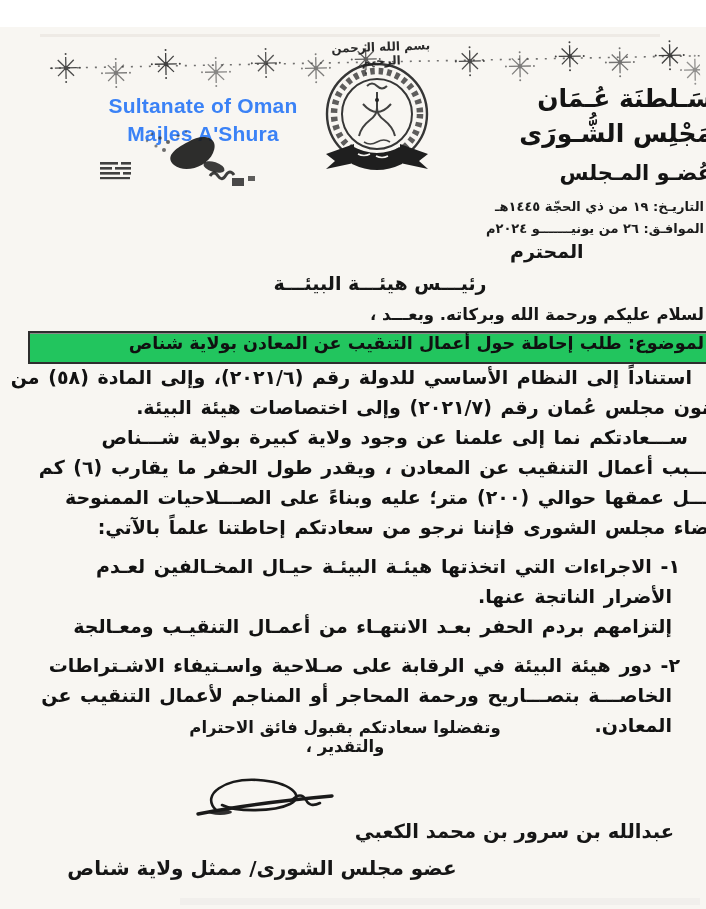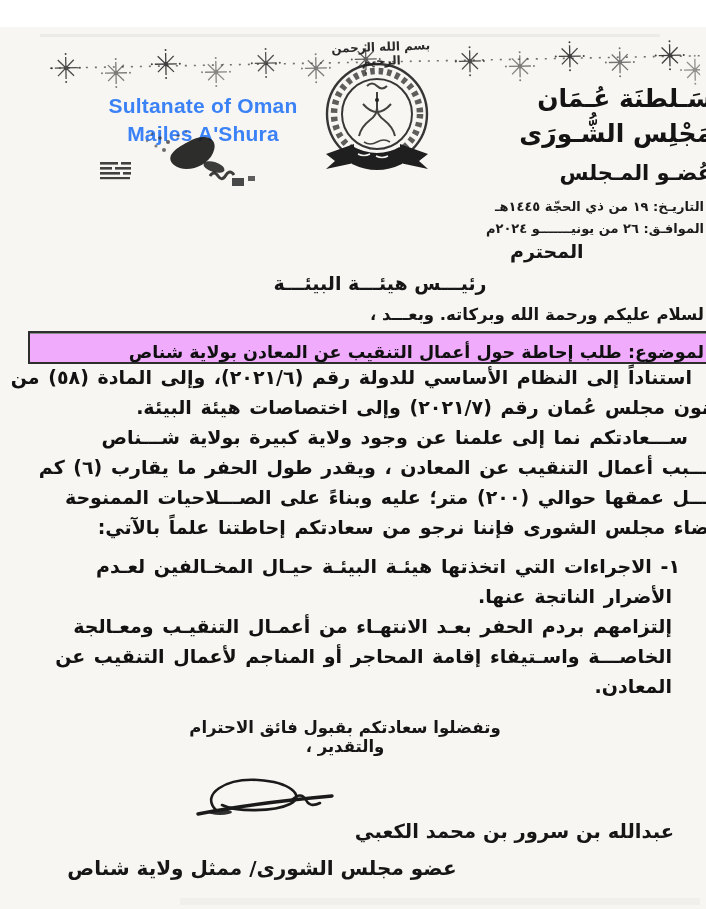--- a/index.html
+++ b/index.html
@@ -30,23 +30,23 @@
 
   
   .addressee-row{position:absolute;top:240px;left:0;right:8px;direction:rtl;height:28px;}
   .addressee{position:absolute;right:0;font-size:19px;font-weight:bold;white-space:nowrap;}
   .honorific{position:absolute;left:510px;right:auto;font-size:19px;font-weight:bold;white-space:nowrap;}
   .addr-title{position:absolute;top:272px;left:250px;width:260px;text-align:center;direction:rtl;
               font-size:19px;font-weight:bold;}
   .salutation{position:absolute;top:305px;right:2px;direction:rtl;font-size:16.5px;font-weight:bold;}
 
   .subject-bar{position:absolute;top:331px;left:28px;right:0;height:29px;
-               background:#f0abfc;border:2px solid #2e2e2e;border-right:none;
+               background:#22c55e;border:2px solid #2e2e2e;border-right:none;
                box-shadow:0 1px 0 #8a8a8a inset;
-               display:flex;align-items:flex-end;direction:rtl;}
+               display:flex;align-items:flex-start;direction:rtl;}
   .subject-bar span{font-size:17.5px;font-weight:bold;color:#101010;white-space:nowrap;padding-right:2px;}
 
   .body-lines{position:absolute;top:362px;left:14px;right:0;direction:rtl;
               font-size:19px;font-weight:bold;color:#121212;}
   .bline{line-height:30px;text-align:right;white-space:nowrap;word-spacing:2px;}
   .t-pfirst{padding-right:14px;}
   .t-pfirst2{padding-right:18px;}
   .t-cut{padding-right:0;margin-right:-3px;}
   .t-item{padding-right:26px;}
   .t-cont{padding-right:34px;}
@@ -178,21 +178,22 @@
   <div class="body-lines" id="body-lines">
       <div class="bline t-pfirst">استناداً إلى النظام الأساسي للدولة رقم (٢٠٢١/٦)، وإلى المادة (٥٨) من</div>
       <div class="bline t-cut">نون مجلس عُمان رقم (٢٠٢١/٧) وإلى اختصاصات هيئة البيئة.</div>
       <div class="bline t-pfirst2">ســـعادتكم نما إلى علمنا عن وجود ولاية كبيرة بولاية شـــناص</div>
       <div class="bline t-cut">ـــبب أعمال التنقيب عن المعادن ، ويقدر طول الحفر ما يقارب (٦) كم</div>
       <div class="bline t-cut">ـــل عمقها حوالي (٢٠٠) متر؛ عليه وبناءً على الصـــلاحيات الممنوحة</div>
       <div class="bline t-cut">ضاء مجلس الشورى فإننا نرجو من سعادتكم إحاطتنا علماً بالآتي:</div>
       <div class="bline t-item gap">١- الاجراءات التي اتخذتها هيئـة البيئـة حيـال المخـالفين لعـدم</div>
       <div class="bline t-cont">الأضرار الناتجة عنها.</div>
       <div class="bline t-cont">إلتزامهم بردم الحفر بعـد الانتهـاء من أعمـال التنقيـب ومعـالجة</div>
-      <div class="bline t-cont">الخاصـــة واسـتيفاء إقامة المحاجر أو المناجم لأعمال التنقيب عن</div>
+      <div class="bline t-item gap">٢- دور هيئة البيئة في الرقابة على صـلاحية واسـتيفاء الاشـتراطات</div>
+      <div class="bline t-cont">الخاصـــة بتصـــاريح ورحمة المحاجر أو المناجم لأعمال التنقيب عن</div>
       <div class="bline t-cont">المعادن.</div>
     </div>
 
   <div class="closing">وتفضلوا سعادتكم بقبول فائق الاحترام والتقدير ،</div>
 
   <div class="signature">
     <svg width="150" height="64" viewBox="0 0 150 64">
       <g stroke="#1a1a1a" fill="none" stroke-width="2.6" stroke-linecap="round">
         <path d="M24 40 C8 24 34 8 66 10 C98 12 114 26 98 34 C82 42 44 42 30 35"></path>
         <path d="M6 44 C46 36 96 30 140 26" stroke-width="3.4"></path>

